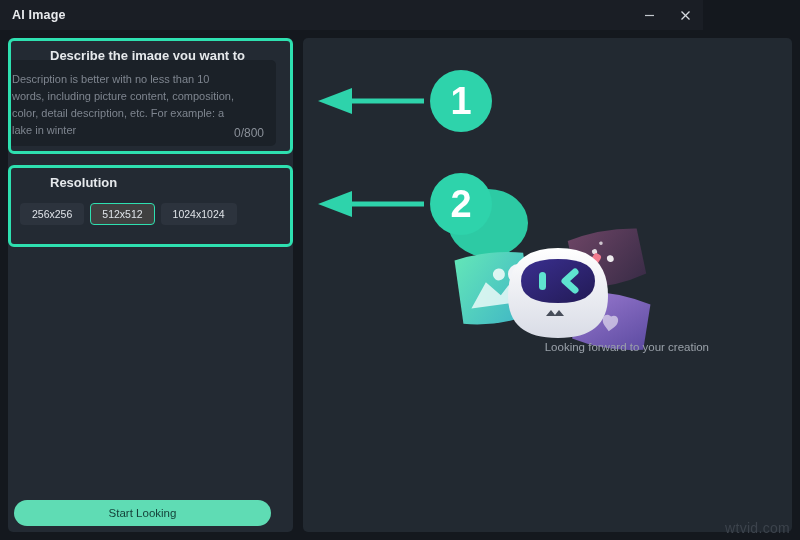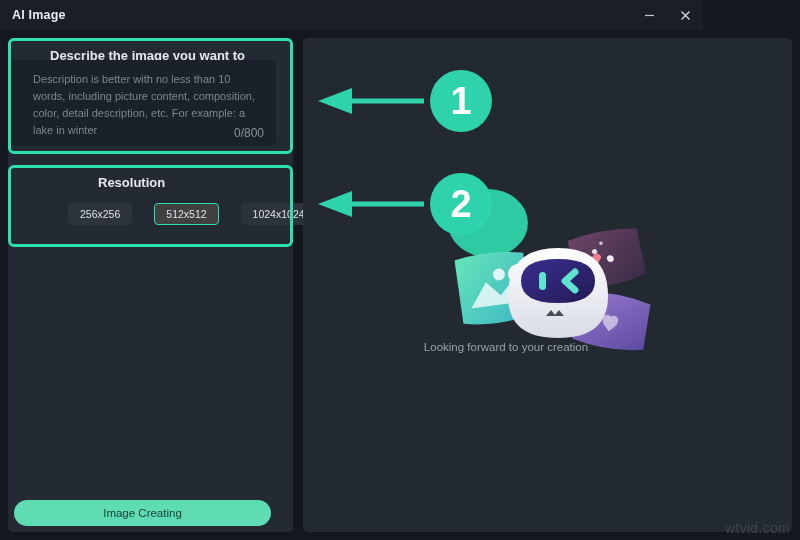--- a/index.html
+++ b/index.html
@@ -70,42 +70,41 @@
   .desc-section {
     position: absolute; left: 8px; top: 38px;
     width: 285px; height: 116px;
     padding: 10px 12px 0 12px;
   }
   .desc-box {
     position: absolute; left: 8px; top: 60px;
     width: 268px; height: 86px;
     background: #1b2128;
     border-radius: 5px;
-    padding: 11px 12px 6px 25px;
+    padding: 11px 12px 6px 4px;
   }
   .desc-placeholder {
     color: #7e858f;
     font-size: 11px;
     line-height: 17px;
     width: 232px;
   }
   .char-count {
     position: absolute; right: 12px; bottom: 6px;
     color: #8a9099;
     font-size: 12px;
   }
 
   .res-section {
     position: absolute; left: 8px; top: 165px;
     width: 285px; height: 82px;
     padding: 10px 12px 0 12px;
-    margin-left: 48px;
   }
   .res-btns {
-    display: flex; gap: 22px;
+    display: flex; gap: 6px;
     margin-top: 13px;
     align-items: flex-end;
   }
   .res-btn {
     height: 22px;
     padding: 0 11px;
     display: flex; align-items: center; justify-content: center;
     background: #2c333d;
     border: 1px solid transparent;
     border-radius: 4px;
@@ -142,21 +141,21 @@
     background: #222931;
     border-radius: 5px;
     overflow: hidden;
   }
   .illus-wrap {
     position: absolute; left: 0; top: 0;
     width: 489px; height: 494px;
   }
   .placeholder-text {
     position: absolute; left: 0; top: 303px;
-    width: 406px; text-align: center;
+    width: 406px; text-align: right;
     color: #9aa1a9;
     font-size: 11.5px;
   }
 
   
   .anno {
     position: absolute;
     z-index: 8;
     display: flex; align-items: center;
   }
@@ -215,21 +214,21 @@
   <div class="res-section">
     <div class="section-label">Resolution</div>
     <div class="res-btns">
       <div class="res-btn">256x256</div>
       <div class="res-btn selected">512x512</div>
       <div class="res-btn">1024x1024</div>
     </div>
   </div>
 
   <div class="images-left">Number of images left to create: 5</div>
-  <button class="start-btn">Image Creating</button>
+  <button class="start-btn">Start Looking</button>
 
   <div class="hl-box" id="hl1"></div>
   <div class="hl-box" id="hl2"></div>
 
   <div class="right-panel">
     <div class="illus-wrap">
       <svg width="489" height="494" viewBox="0 0 489 494">
         <defs>
           <linearGradient id="gTeal" x1="0" y1="0" x2="1" y2="1">
             <stop offset="0%" stop-color="#63e6b8"></stop>

